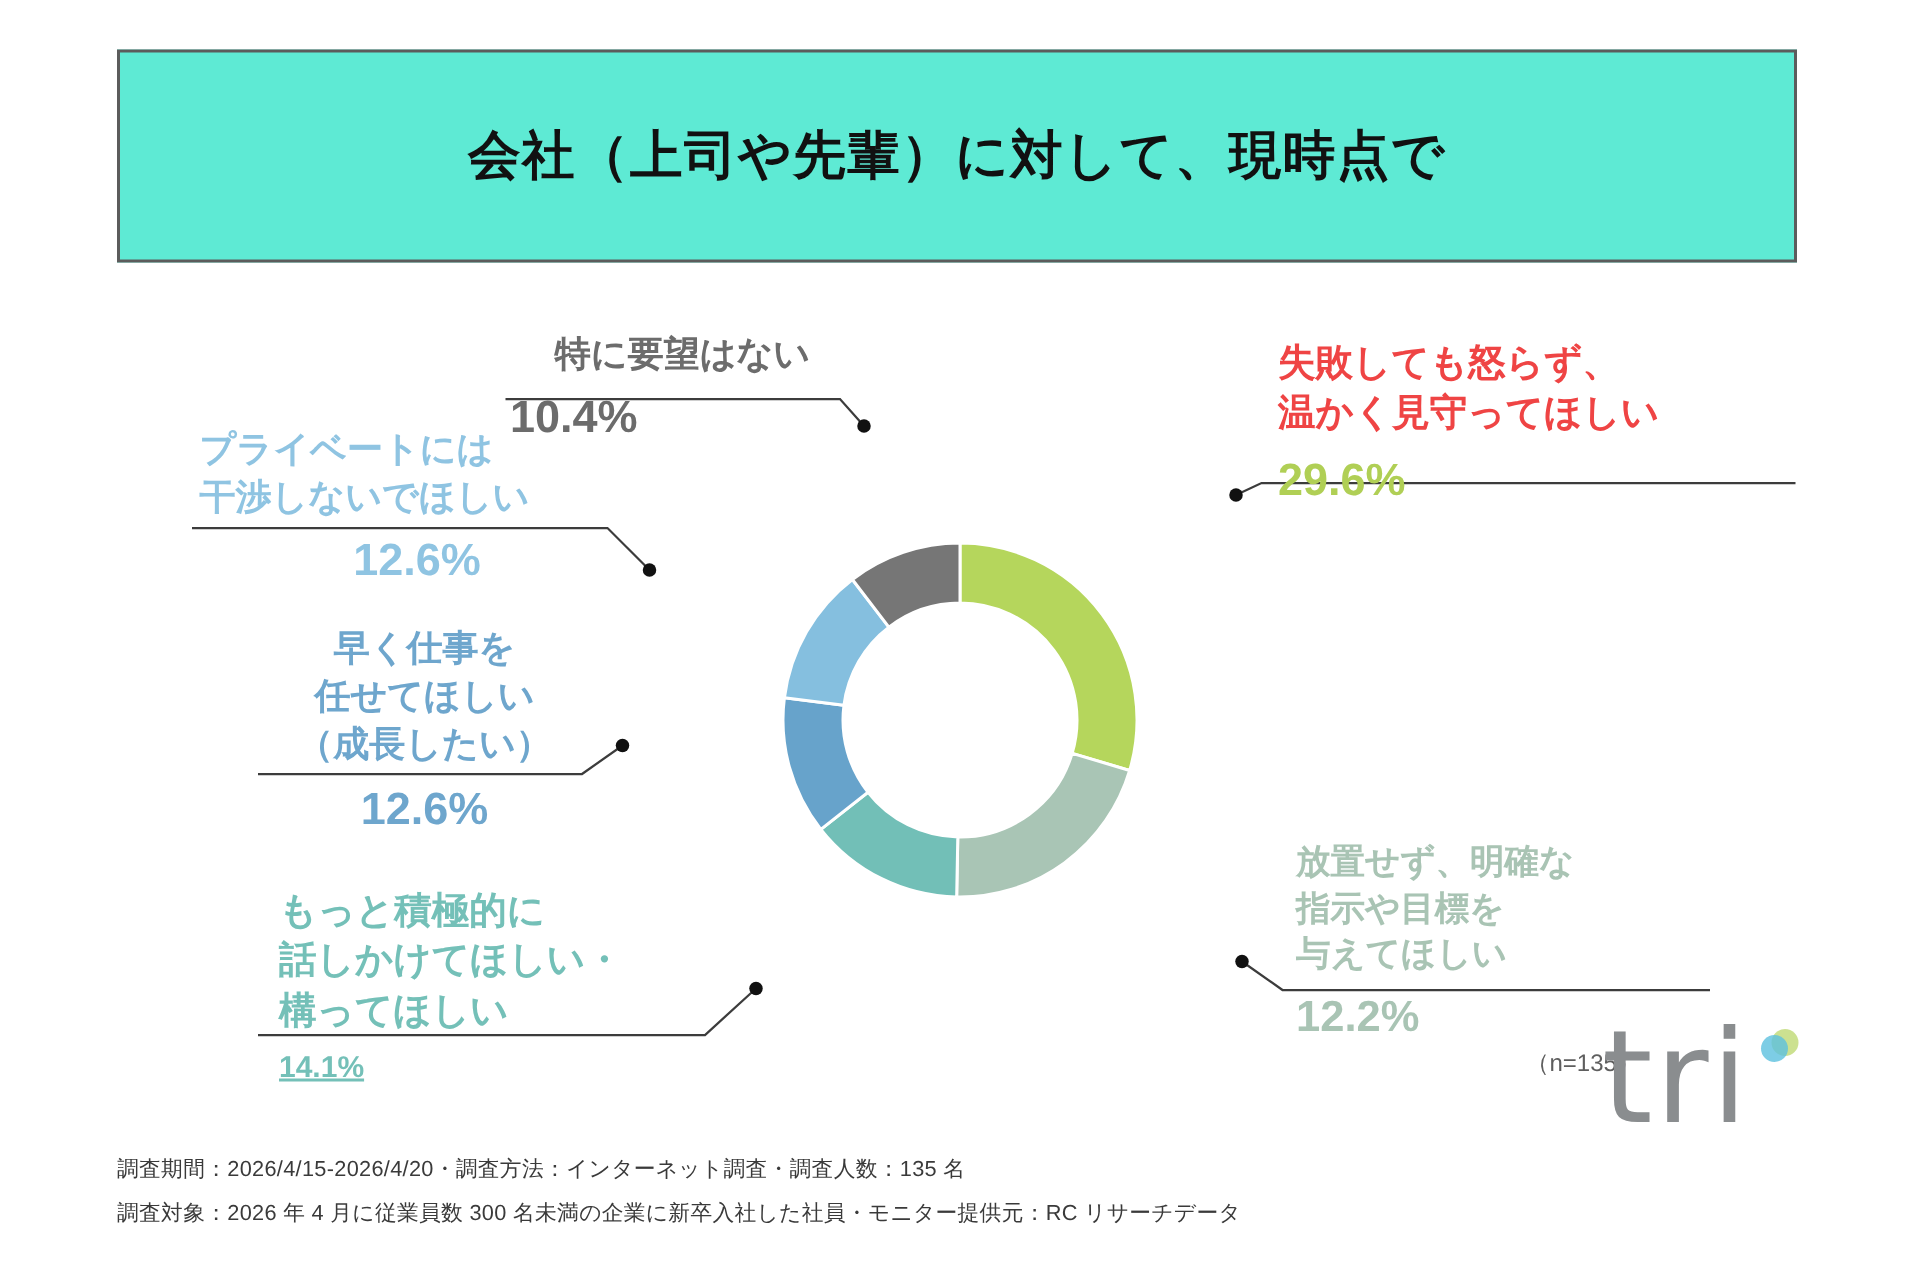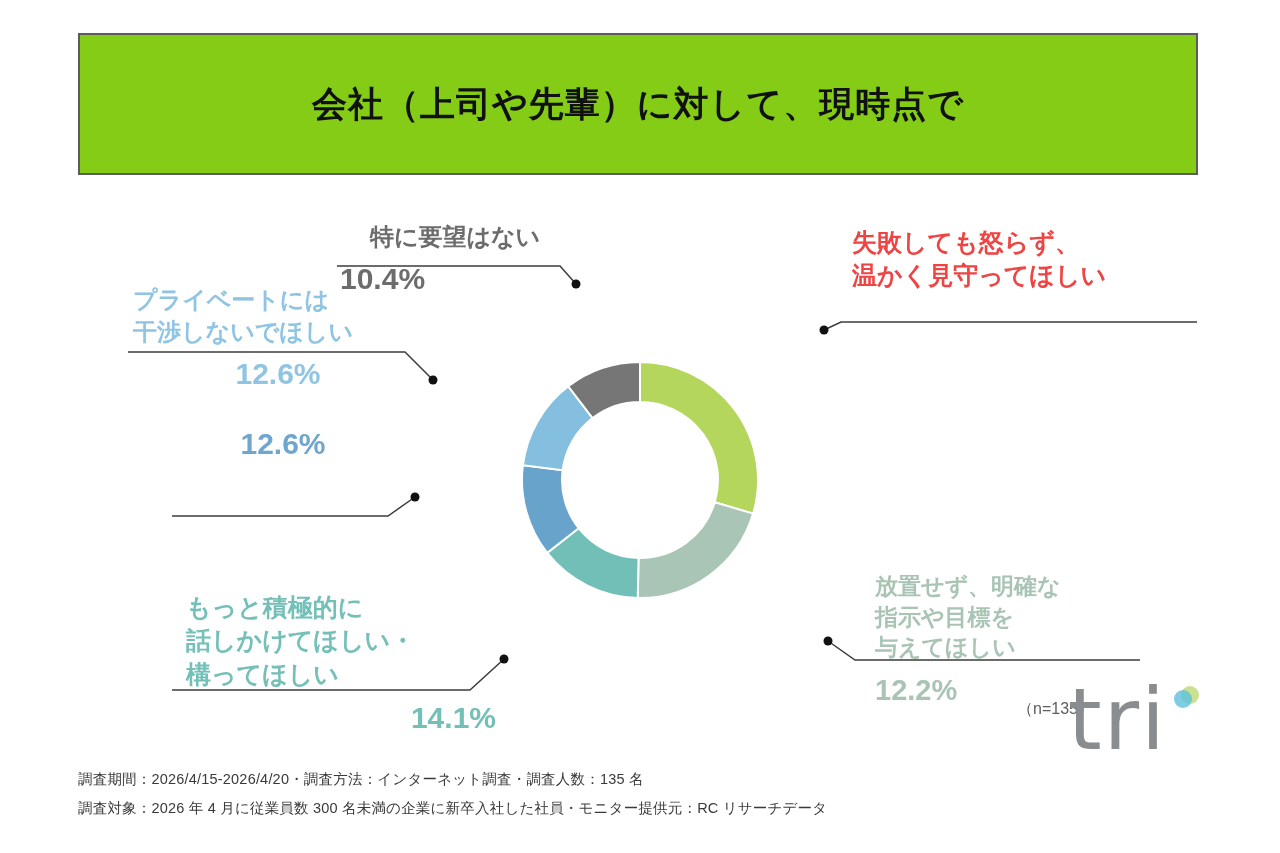--- a/index.html
+++ b/index.html
@@ -6,21 +6,21 @@
   body{
     width:1280px;height:853px;background:#ffffff;
     font-family:"Liberation Sans","DejaVu Sans",sans-serif;
     position:relative;overflow:hidden;
   }
   #stage{position:absolute;left:0;top:0;width:1280px;height:853px;}
 
   
   .title-box{
     position:absolute;left:78px;top:33px;width:1120px;height:142px;
-    border:2px solid #5c5c5c;background:#84cc16;
+    border:2px solid #5c5c5c;background:#5eead4;
     display:flex;flex-direction:column;align-items:center;justify-content:center;
     box-sizing:border-box;
   }
   .title-line{
     font-size:35px;font-weight:bold;color:#111;letter-spacing:1px;
     line-height:1.38;white-space:nowrap;
   }
 
   
   .donut-wrap{position:absolute;left:0;top:0;width:1280px;height:853px;pointer-events:none;}
@@ -29,21 +29,21 @@
   .callout{position:absolute;}
   .cl-title{font-weight:bold;line-height:1.33;white-space:pre-line;}
   .cl-pct{font-weight:bold;}
 
   
   #co-green{left:852px;top:226px;width:360px;}
   #co-green .cl-title{font-size:25px;color:#ef4444;}
   #co-green .cl-pct{font-size:30px;color:#b0cf55;margin-top:11px;}
 
   
-  #co-sage{left:864px;top:571px;width:330px;margin-left:11px;}
+  #co-sage{left:864px;top:559px;width:330px;}
   #co-sage .cl-title{font-size:23px;color:#a9c4b4;}
   #co-sage .cl-pct{font-size:29px;color:#a9c4b4;margin-top:11px;}
 
   
   #co-gray{left:340px;top:221px;width:230px;text-align:center;}
   #co-gray .cl-title{font-size:24px;color:#6c6c6c;}
   #co-gray .cl-pct{font-size:30px;color:#6c6c6c;margin-top:9px;text-align:left;}
 
   
   #co-lblue{left:133px;top:284px;width:290px;}
@@ -51,21 +51,21 @@
   #co-lblue .cl-pct{font-size:30px;color:#8fc4e2;margin-top:9px;text-align:center;}
 
   
   #co-blue{left:183px;top:417px;width:200px;text-align:center;}
   #co-blue .cl-title{font-size:24px;color:#6ea6cd;}
   #co-blue .cl-pct{font-size:30px;color:#6ea6cd;margin-top:10px;text-align:center;}
 
   
   #co-teal{left:186px;top:591px;width:310px;}
   #co-teal .cl-title{font-size:25px;color:#74c0b8;font-family:Liberation Serif, serif;}
-  #co-teal .cl-pct{font-size:30px;color:#74c0b8;margin-top:10px;text-align:right;}
+  #co-teal .cl-pct{font-size:20px;color:#74c0b8;margin-top:10px;text-align:left;text-decoration:underline;}
 
   
   .n-note{position:absolute;left:1017px;top:699px;font-size:16px;color:#5e5e5e;}
 
   
   .foot{position:absolute;left:78px;font-size:14.5px;color:#3a3a3a;letter-spacing:.2px;}
   #foot1{top:770px;}
   #foot2{top:799px;}
 
   
@@ -113,20 +113,21 @@
 
         <path d="M 576 284 L 560 266 L 337 266"></path>
         <circle cx="576" cy="284" r="4.5" fill="#111" stroke="none"></circle>
       </g>
     </svg>
   </div>
 
   <div class="callout" id="co-green">
     <div class="cl-title">失敗しても怒らず、
 温かく見守ってほしい</div>
+    <div class="cl-pct">29.6%</div>
   </div>
 
   <div class="callout" id="co-sage">
     <div class="cl-title">放置せず、明確な
 指示や目標を
 与えてほしい</div>
     <div class="cl-pct">12.2%</div>
   </div>
 
   <div class="callout" id="co-gray">
@@ -134,20 +135,23 @@
     <div class="cl-pct">10.4%</div>
   </div>
 
   <div class="callout" id="co-lblue">
     <div class="cl-title">プライベートには
 干渉しないでほしい</div>
     <div class="cl-pct">12.6%</div>
   </div>
 
   <div class="callout" id="co-blue">
+    <div class="cl-title">早く仕事を
+任せてほしい
+（成長したい）</div>
     <div class="cl-pct">12.6%</div>
   </div>
 
   <div class="callout" id="co-teal">
     <div class="cl-title">もっと積極的に
 話しかけてほしい・
 構ってほしい</div>
     <div class="cl-pct">14.1%</div>
   </div>
 

